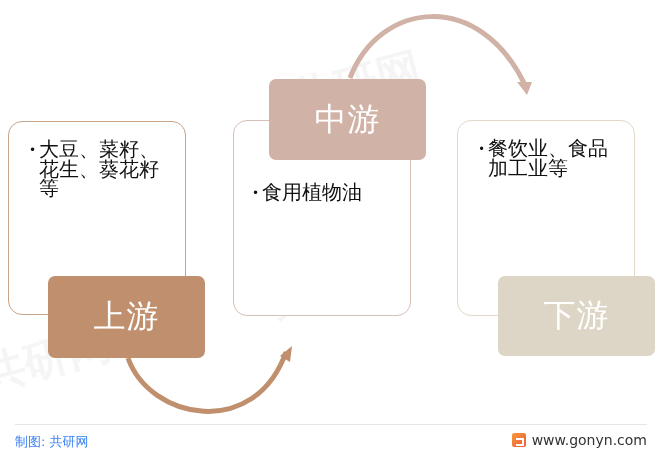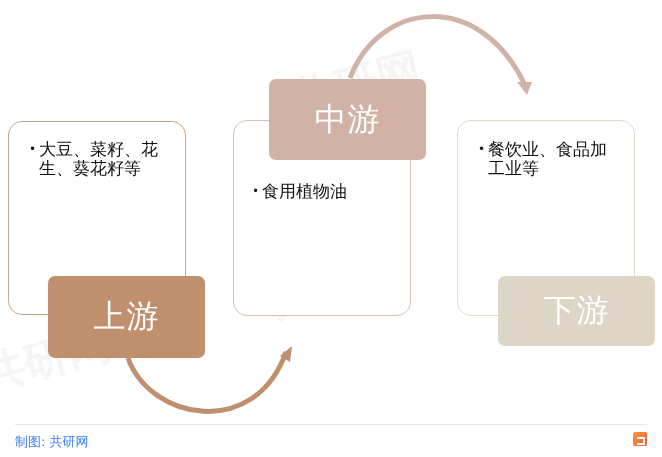--- a/index.html
+++ b/index.html
@@ -1,19 +1,19 @@
 <!DOCTYPE html>
 <html><head>
 <meta charset="utf-8">
 <style>
   html, body { margin: 0; padding: 0; background: #ffffff; }
   body { width: 662px; height: 457px; position: relative; overflow: hidden;
          font-family: "DejaVu Sans", "Liberation Sans", sans-serif; }
   .card { position: absolute; background: #fff; border-radius: 14px; box-sizing: border-box; }
-  .card .bullet-text { position: absolute; font-size: 17px; line-height: 19px; color: #111;
+  .card .bullet-text { position: absolute; font-size: 20px; line-height: 19px; color: #111;
          padding-left: 10px; text-indent: -10px; }
   .card .bullet-text::before { content: "•"; display: inline-block; width: 10px; text-indent: 0; font-size: 12px; vertical-align: 2px; }
   .label-box { position: absolute; border-radius: 7px; color: #fff; font-size: 32px;
          display: flex; align-items: center; justify-content: center; letter-spacing: 1px; }
   svg.arrows { position: absolute; left: 0; top: 0; }
   .footer-line { position: absolute; left: 15px; right: 15px; top: 424px; height: 1px; background: #e5e5e5; }
   .footer-left { position: absolute; left: 15px; top: 433px; font-size: 13px; color: #3b82f6; }
   .footer-right { position: absolute; right: 15px; top: 432px; font-size: 14px; color: #333; display: flex; align-items: center; gap: 6px; }
   .logo { width: 14px; height: 14px; border-radius: 2px; background: linear-gradient(135deg, #f59a3c, #ef5a3a); position: relative; }
   .logo::after { content: ""; position: absolute; left: 4px; top: 5px; width: 6px; height: 4px; border: 2px solid #fff; border-left: none; }
@@ -33,27 +33,28 @@
 
   <path d="M350 78 C 380 0, 480 -10, 525 85" fill="none" stroke="#d1b2a6" stroke-width="5"></path>
   <polygon points="517,82 532,82 527,95" fill="#d1b2a6"></polygon>
 </svg>
 
 <div class="card" style="left:8px;top:121px;width:178px;height:194px;border:1.3px solid #c9a386;">
   <div class="bullet-text" style="left:20px;top:18px;width:128px;">大豆、菜籽、花生、葵花籽等</div>
 </div>
 <div class="label-box" style="left:48px;top:276px;width:157px;height:82px;background:#bf8f6e;font-family:Liberation Mono, monospace;">上游</div>
 
-<div class="card" style="left:233px;top:120px;width:178px;height:196px;border:1.3px solid #d8bfb5;font-family:Liberation Mono, monospace;">
+<div class="card" style="left:233px;top:120px;width:178px;height:196px;border:1.3px solid #d8bfb5;">
   <div class="bullet-text" style="left:18px;top:62px;width:150px;">食用植物油</div>
 </div>
 <div class="label-box" style="left:269px;top:79px;width:157px;height:81px;background:#d1b2a6;">中游</div>
 
-<div class="card" style="left:457px;top:120px;width:178px;height:196px;border:1.3px solid #e2d9c8;">
+<div class="card" style="left:457px;top:120px;width:178px;height:196px;border:1.3px solid #e2d9c8;font-family:Liberation Mono, monospace;">
   <div class="bullet-text" style="left:20px;top:19px;width:130px;">餐饮业、食品加工业等</div>
 </div>
-<div class="label-box" style="left:498px;top:276px;width:157px;height:70px;background:#ddd5c5;">下游</div>
+<div class="label-box" style="left:498px;top:276px;width:157px;height:80px;background:#ddd5c5;">下游</div>
 
 <div class="footer-line"></div>
 <div class="footer-left">制图: 共研网</div>
 <div class="footer-right">
   <span class="logo"></span>
+  <span>www.gonyn.com</span>
 </div>
 
 </body></html>

